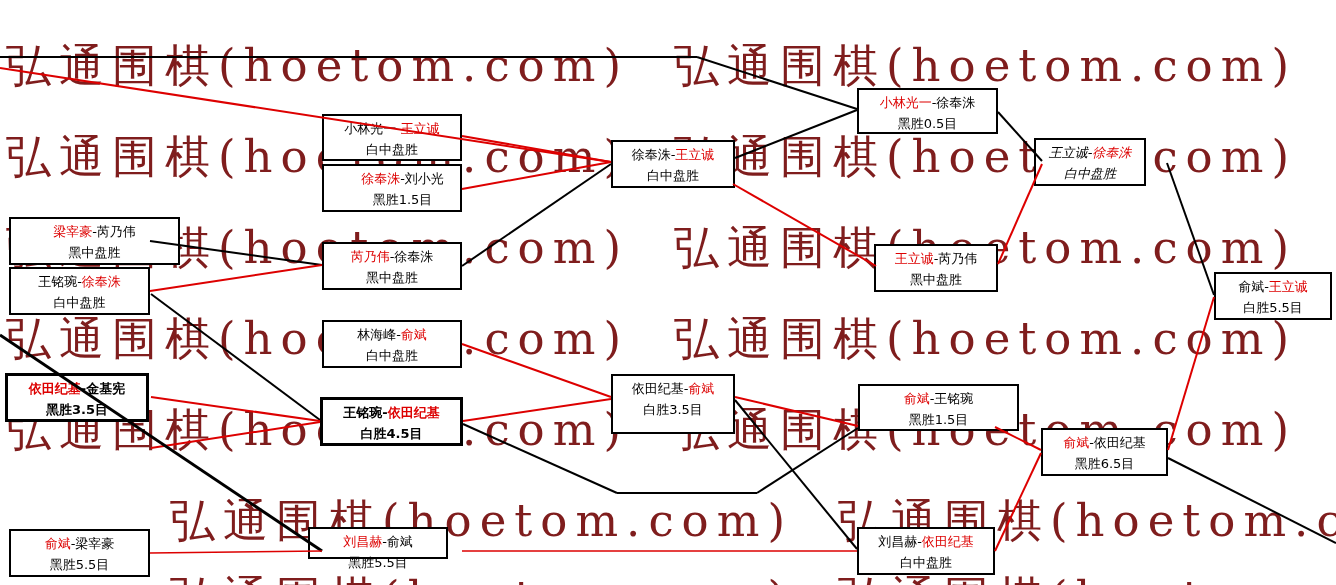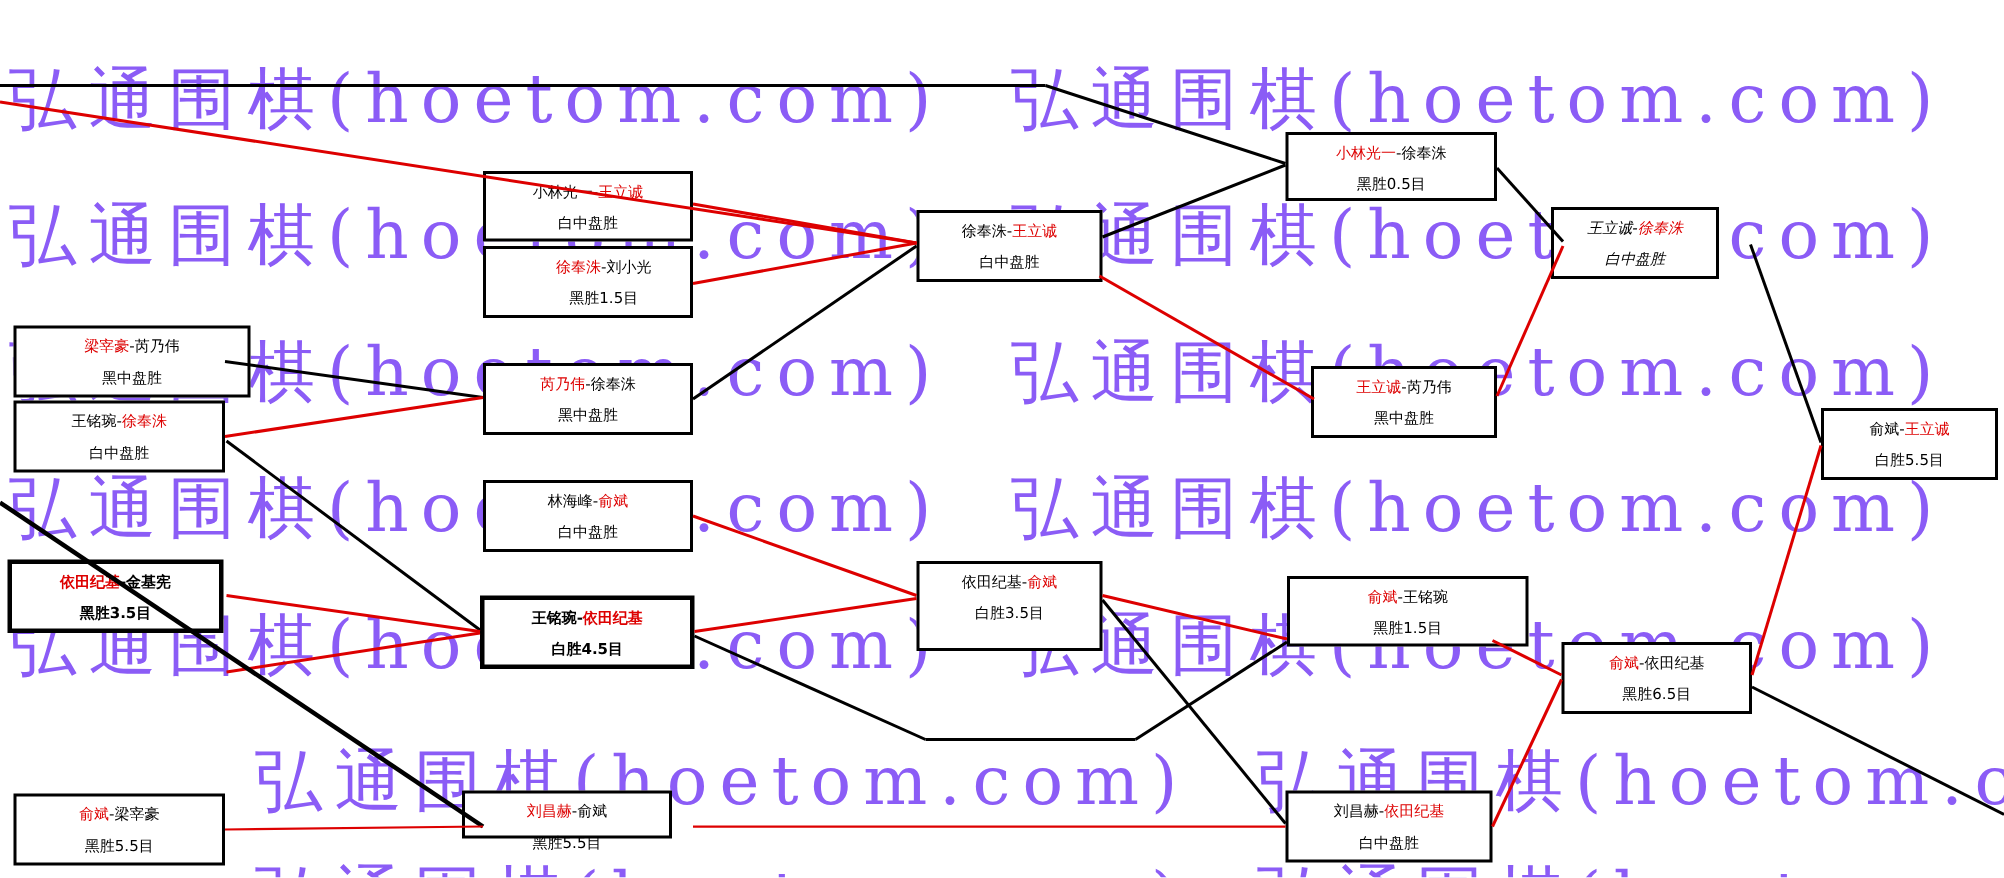--- a/index.html
+++ b/index.html
@@ -3,26 +3,26 @@
 <meta charset="utf-8">
 <style>
   html,body{margin:0;padding:0;background:#fff;}
   .stage{
     position:relative;width:1336px;height:585px;background:#ffffff;
     overflow:hidden;font-family:"DejaVu Sans",sans-serif;
   }
   #watermark-layer{position:absolute;left:0;top:0;width:100%;height:100%;z-index:0;}
   .wm{
     position:absolute;font-family:"DejaVu Serif",serif;font-size:45px;
-    letter-spacing:8px;color:#8b5cf6;white-space:nowrap;user-select:none;
+    letter-spacing:8px;color:#7f1d1d;white-space:nowrap;user-select:none;
   }
   #box-layer{position:absolute;left:0;top:0;width:100%;height:100%;z-index:1;}
   .match-box{
     position:absolute;box-sizing:border-box;border:2px solid #000;background:#fff;
-    text-align:center;font-size:10px;line-height:21px;padding-top:2px;color:#000;
+    text-align:center;font-size:13px;line-height:21px;padding-top:2px;color:#000;
   }
   .match-box.bold{border-width:3px;font-weight:bold;}
   .win{color:#dd0000;}
   #line-layer{position:absolute;left:0;top:0;z-index:2;pointer-events:none;}
 </style>
 </head>
 <body>
 
 <div class="stage">
   <div id="watermark-layer">
@@ -35,21 +35,21 @@
       <div class="wm" style="left: 6px; top: 309px;">弘通围棋(hoetom.com)</div>
       <div class="wm" style="left: 674px; top: 309px;">弘通围棋(hoetom.com)</div>
       <div class="wm" style="left: 6px; top: 400px;">弘通围棋(hoetom.com)</div>
       <div class="wm" style="left: 674px; top: 400px;">弘通围棋(hoetom.com)</div>
       <div class="wm" style="left: 170px; top: 491px;">弘通围棋(hoetom.com)</div>
       <div class="wm" style="left: 838px; top: 491px;">弘通围棋(hoetom.com)</div>
       <div class="wm" style="left: 170px; top: 568px;">弘通围棋(hoetom.com)</div>
       <div class="wm" style="left: 838px; top: 568px;">弘通围棋(hoetom.com)</div>
     </div>
   <div id="box-layer">
-      <div class="match-box" style="left: 9px; top: 217px; width: 158px; height: 48px;">
+      <div class="match-box" style="left: 9px; top: 217px; width: 171px; height: 48px;">
         <div><span class="win">梁宰豪</span><span>-</span><span>芮乃伟</span></div>
         <div>黑中盘胜</div>
       </div>
       <div class="match-box" style="left: 9px; top: 267px; width: 141px; height: 48px;">
         <div><span>王铭琬</span><span>-</span><span class="win">徐奉洙</span></div>
         <div>白中盘胜</div>
       </div>
       <div class="match-box bold" style="left: 5px; top: 373px; width: 144px; height: 49px;">
         <div><span class="win">依田纪基</span><span>-</span><span>金基宪</span></div>
         <div>黑胜3.5目</div>

